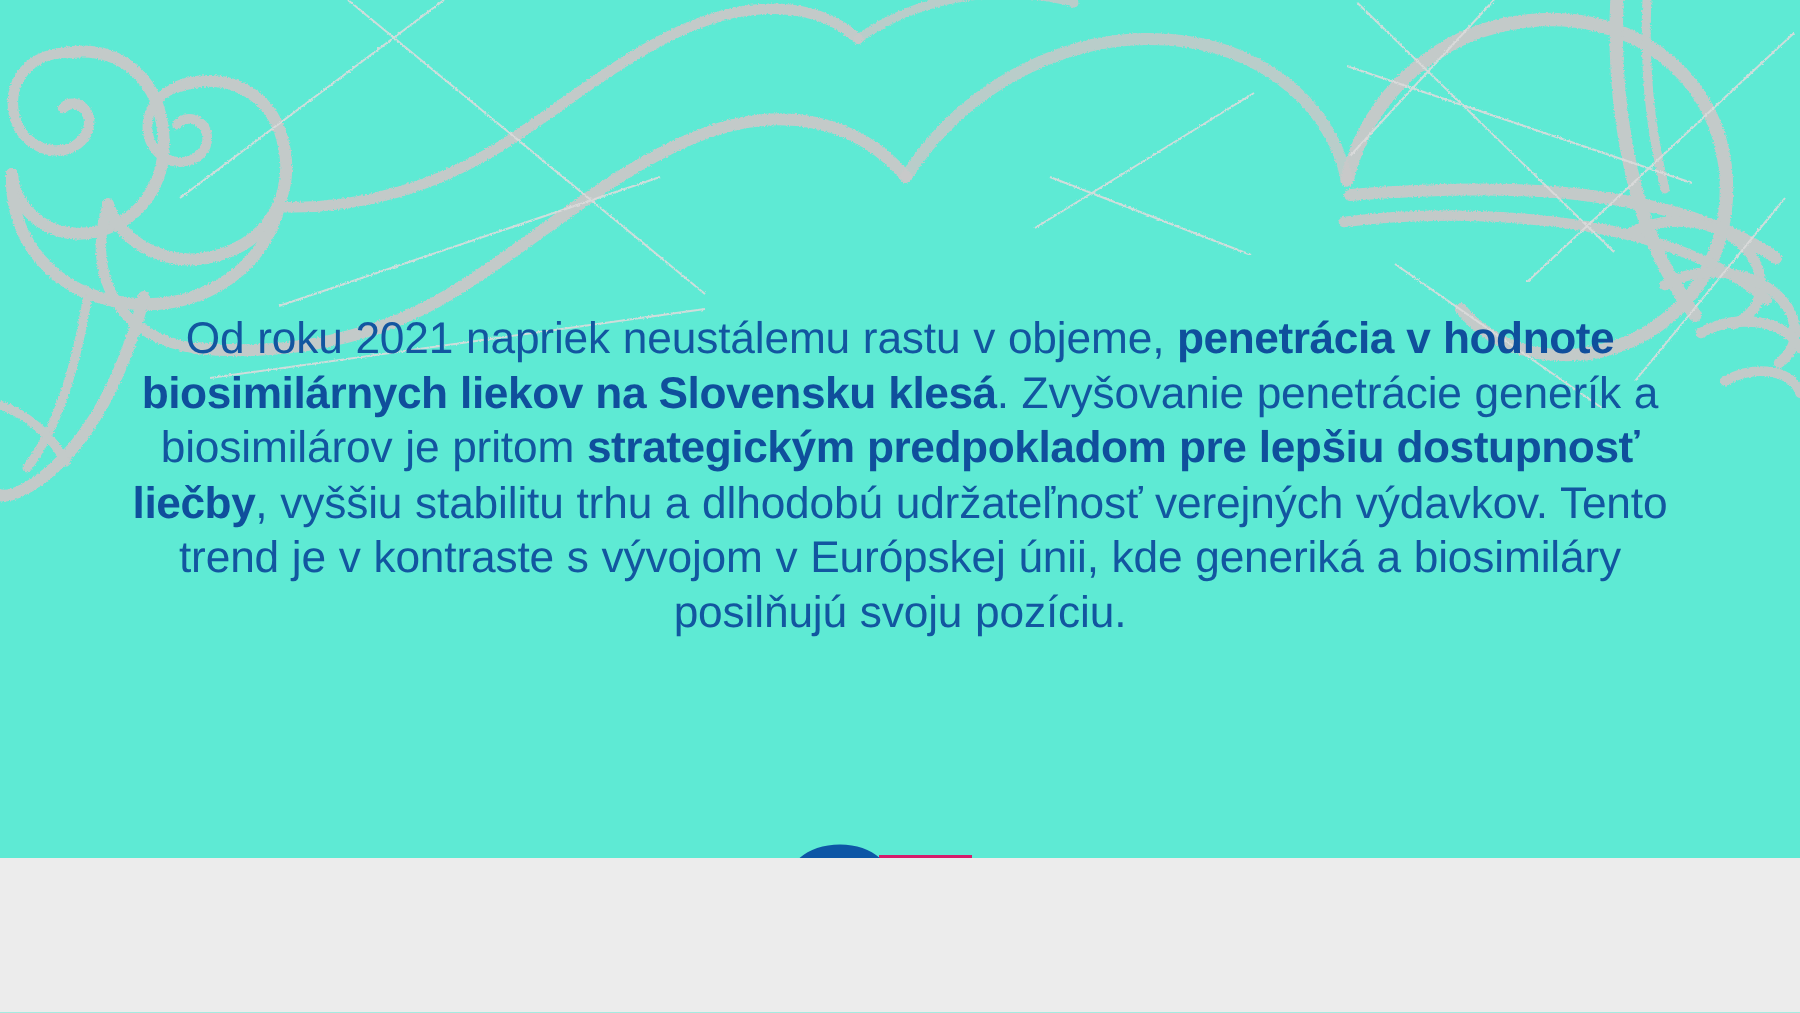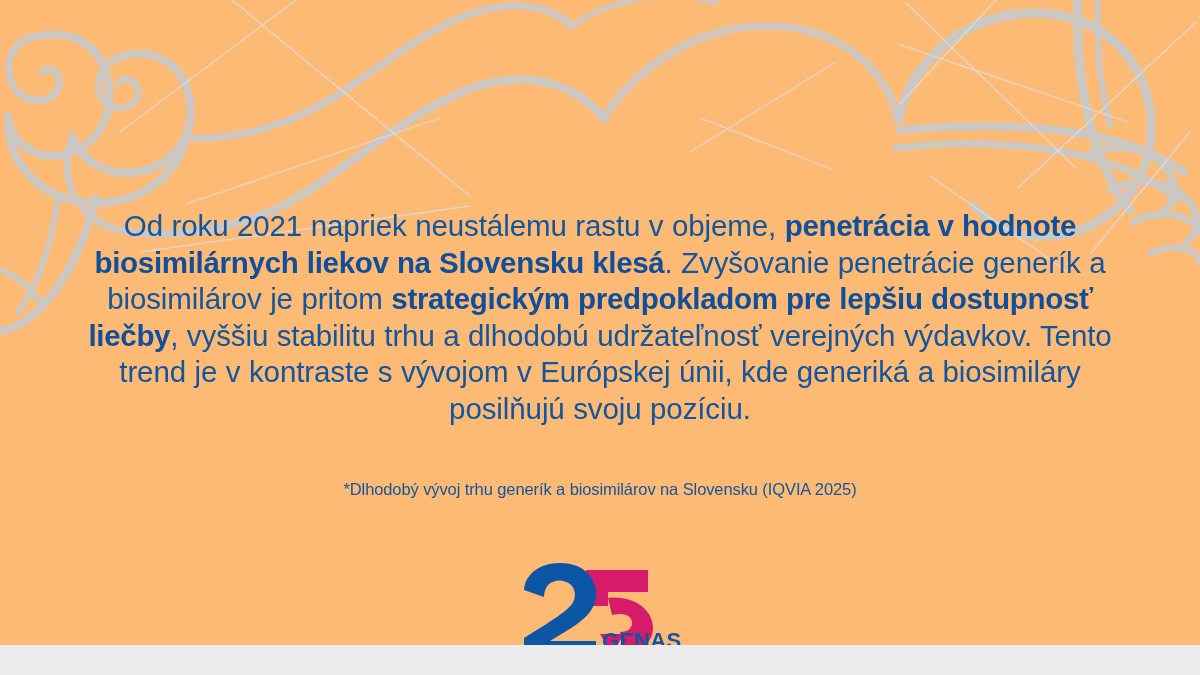--- a/index.html
+++ b/index.html
@@ -4,22 +4,22 @@
 <title>GENAS 25 — Penetrácia biosimilárnych liekov</title>
 <style>
   html, body {
     margin: 0;
     padding: 0;
     background: #ececec;
   }
   .canvas {
     position: relative;
     width: 1200px;
-    height: 645px;
-    background: #fdba74;
+    height: 572px;
+    background: #5eead4;
     overflow: hidden;
     font-family: "Liberation Sans", sans-serif;
     -webkit-font-smoothing: antialiased;
   }
 
   
   .ornaments {
     position: absolute;
     inset: 0;
     width: 1200px;
@@ -154,23 +154,20 @@
       <path d="M996 0 L 900 104"></path>
     </g>
   </svg>
 
   <div class="quote-block">
     <p class="quote-text">
       <span>Od roku 2021 napriek neustálemu rastu v objeme, </span><b>penetrácia v hodnote biosimilárnych liekov na Slovensku klesá</b><span>. Zvyšovanie penetrácie generík a biosimilárov je pritom </span><b>strategickým predpokladom pre lepšiu dostupnosť liečby</b><span>, vyššiu stabilitu trhu a dlhodobú udržateľnosť verejných výdavkov. Tento trend je v kontraste s vývojom v Európskej únii, kde generiká a biosimiláry posilňujú svoju pozíciu.</span>
     </p>
   </div>
 
-  <div class="footnote">
-    <p class="footnote-text">*Dlhodobý vývoj trhu generík a biosimilárov na Slovensku (IQVIA 2025)</p>
-  </div>
 
   <div class="logo">
     <svg width="168" height="92" viewBox="0 0 168 92" xmlns="http://www.w3.org/2000/svg" role="img">
       <title>25 GENAS</title>
 
       <g fill="#d61b6b">
 
         <path d="M70 8 L 132 8 L 132 30 L 92 30 L 92 44 L 70 44 Z"></path>
 
         <path d="M92 36 C 118 33 137 48 137 66 C 137 80 126 89 110 91

